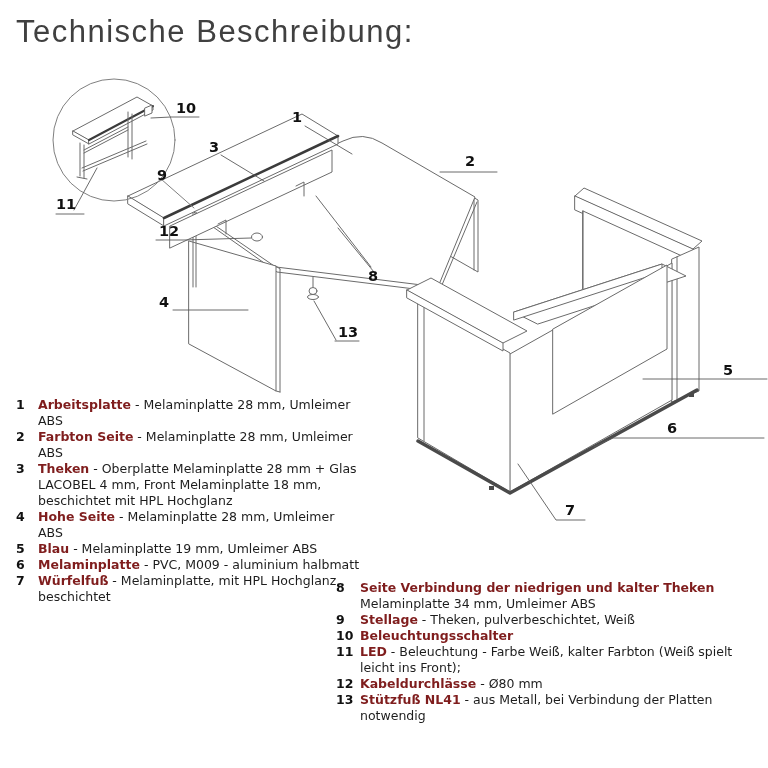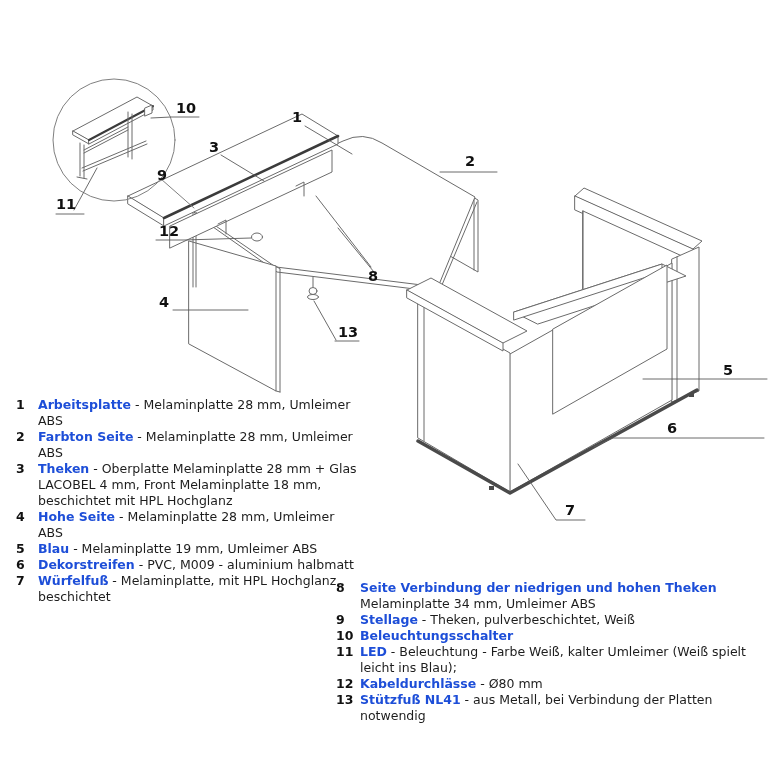--- a/index.html
+++ b/index.html
@@ -10,21 +10,21 @@
          font-weight:300;font-size:31px;letter-spacing:1.5px;color:#404040;white-space:nowrap;}
   .callout{position:absolute;transform:translate(-50%,-50%);font-size:14.5px;font-weight:bold;
            color:#111;font-family:"DejaVu Sans","Liberation Sans",sans-serif;white-space:nowrap;}
   .legend{position:absolute;font-size:12.5px;line-height:16px;}
   .legend.left{left:16px;top:397px;width:345px;}
   .legend.right{left:336px;top:580px;width:424px;}
   .lrow{display:flex;}
   .lnum{flex:0 0 22px;font-weight:bold;color:#111;}
   .legend.right .lnum{flex:0 0 24px;}
   .ltext{flex:1;}
-  .ltext b{color:#1d4ed8;}
+  .ltext b{color:#7f1d1d;}
 </style>
 </head>
 <body>
 
 <div id="stage">
 
   <svg id="drawing" width="768" height="768" viewBox="0 0 768 768">
     <g stroke="#6b6b6b" stroke-width="1" fill="none" stroke-linejoin="round" stroke-linecap="round">
 
       <g>
@@ -130,20 +130,21 @@
         <polyline points="151,118 171,117 199,117" fill="none"></polyline>
         <line x1="97" y1="168" x2="74" y2="210"></line>
         <line x1="56" y1="214" x2="84" y2="214"></line>
         <polyline points="156,240 184,240 251,238" fill="none"></polyline>
         <line x1="314" y1="301" x2="336" y2="340"></line>
         <line x1="335" y1="341" x2="359" y2="341"></line>
       </g>
     </g>
   </svg>
 
+  <div class="title">Technische Beschreibung:</div>
 
   <div class="callout" style="left:297px;top:117px">1</div>
   <div class="callout" style="left:470px;top:161px">2</div>
   <div class="callout" style="left:214px;top:147px">3</div>
   <div class="callout" style="left:164px;top:302px">4</div>
   <div class="callout" style="left:728px;top:370px">5</div>
   <div class="callout" style="left:672px;top:428px">6</div>
   <div class="callout" style="left:570px;top:510px">7</div>
   <div class="callout" style="left:373px;top:276px">8</div>
   <div class="callout" style="left:162px;top:175px">9</div>
@@ -168,44 +169,44 @@
     <div class="lrow">
         <span class="lnum">4</span>
         <span class="ltext"><b>Hohe Seite</b><span> - Melaminplatte 28 mm, Umleimer ABS</span></span>
       </div>
     <div class="lrow">
         <span class="lnum">5</span>
         <span class="ltext"><b>Blau</b><span> - Melaminplatte 19 mm, Umleimer ABS</span></span>
       </div>
     <div class="lrow">
         <span class="lnum">6</span>
-        <span class="ltext"><b>Dekorstreifen</b><span> - PVC, M009 - aluminium halbmatt</span></span>
+        <span class="ltext"><b>Melaminplatte</b><span> - PVC, M009 - aluminium halbmatt</span></span>
       </div>
     <div class="lrow">
         <span class="lnum">7</span>
         <span class="ltext"><b>Würfelfuß</b><span> - Melaminplatte, mit HPL Hochglanz beschichtet</span></span>
       </div>
   </div>
 
   <div class="legend right">
     <div class="lrow">
         <span class="lnum">8</span>
-        <span class="ltext"><b>Seite Verbindung der niedrigen und hohen Theken</b><span> Melaminplatte 34 mm, Umleimer ABS</span></span>
+        <span class="ltext"><b>Seite Verbindung der niedrigen und kalter Theken</b><span> Melaminplatte 34 mm, Umleimer ABS</span></span>
       </div>
     <div class="lrow">
         <span class="lnum">9</span>
         <span class="ltext"><b>Stellage</b><span> - Theken, pulverbeschichtet, Weiß</span></span>
       </div>
     <div class="lrow">
         <span class="lnum">10</span>
         <span class="ltext"><b>Beleuchtungsschalter</b><span></span></span>
       </div>
     <div class="lrow">
         <span class="lnum">11</span>
-        <span class="ltext"><b>LED</b><span> - Beleuchtung - Farbe Weiß, kalter Umleimer (Weiß spielt leicht ins Blau);</span></span>
+        <span class="ltext"><b>LED</b><span> - Beleuchtung - Farbe Weiß, kalter Farbton (Weiß spielt leicht ins Front);</span></span>
       </div>
     <div class="lrow">
         <span class="lnum">12</span>
         <span class="ltext"><b>Kabeldurchlässe</b><span> - Ø80 mm</span></span>
       </div>
     <div class="lrow">
         <span class="lnum">13</span>
         <span class="ltext"><b>Stützfuß NL41</b><span> - aus Metall, bei Verbindung der Platten notwendig</span></span>
       </div>
   </div>

